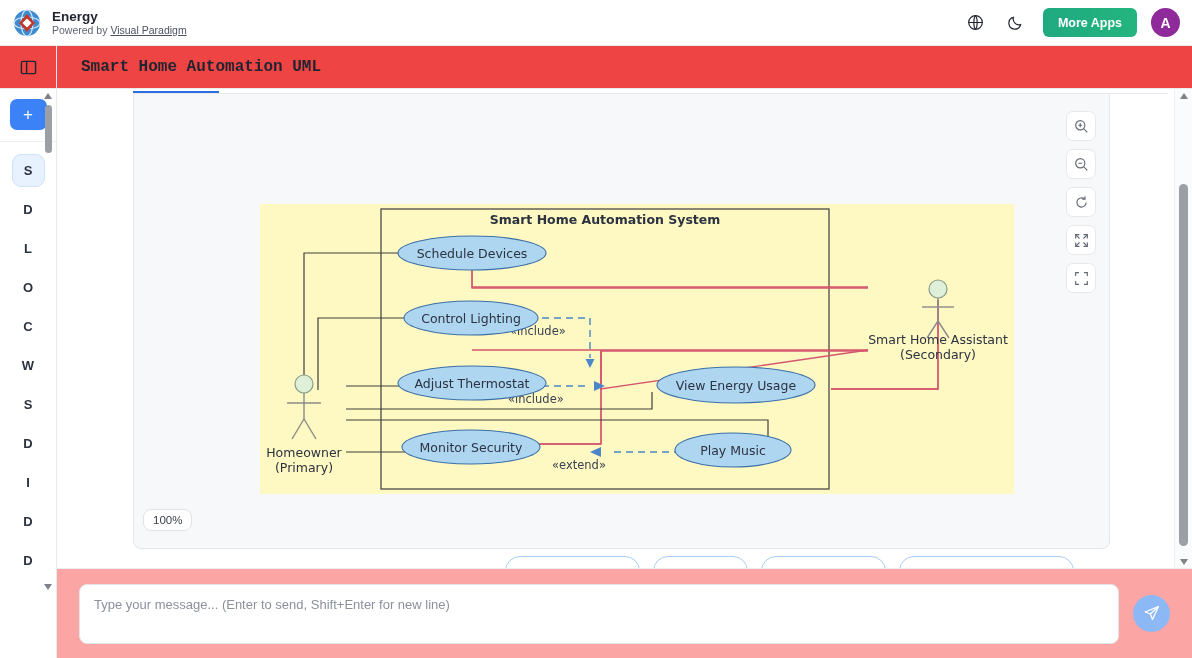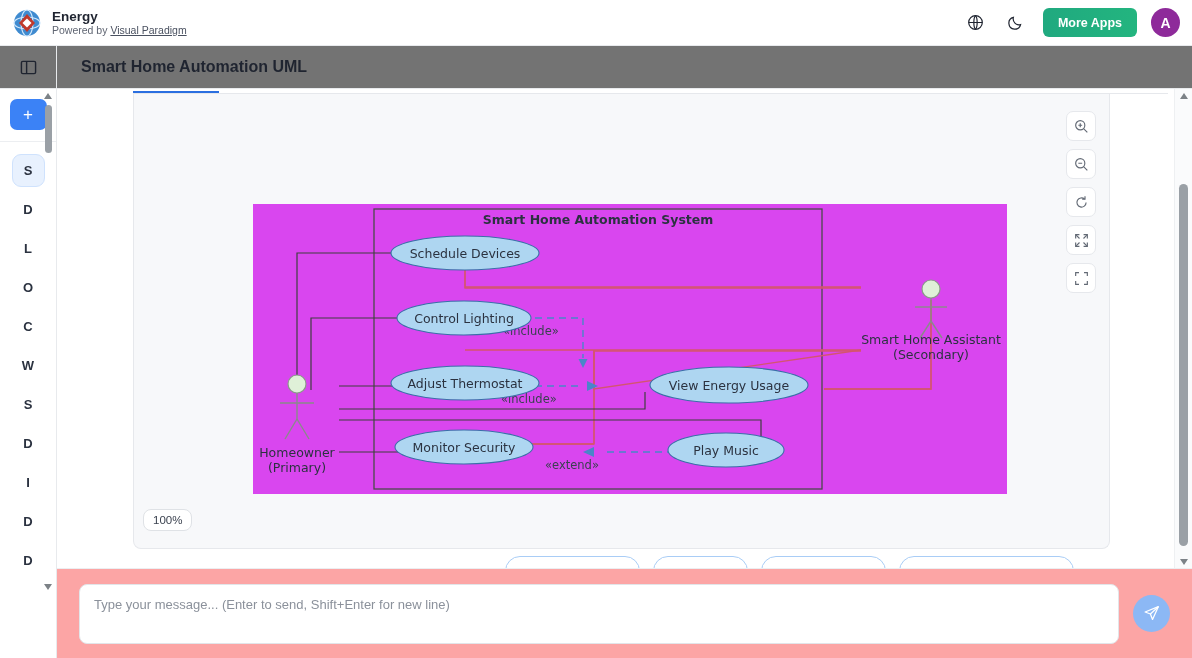--- a/index.html
+++ b/index.html
@@ -40,21 +40,21 @@
   }
   .avatar {
     width: 29px; height: 29px; border-radius: 50%;
     background: #8e2a9a; color: #fff; font-size: 14px; font-weight: bold;
     display: flex; align-items: center; justify-content: center; cursor: pointer;
   }
 
   
   .subbar {
     position: absolute; left: 0; top: 46px; width: 1192px; height: 43px;
-    background: #737373; border-bottom: 1px solid #e8eaed; display: flex; align-items: center;
+    background: #ef4444; border-bottom: 1px solid #e8eaed; display: flex; align-items: center; font-family: Liberation Mono, monospace;
   }
   .panel-toggle {
     width: 57px; height: 42px; display: flex; align-items: center; justify-content: center;
     border-right: 1px solid #e8eaed; cursor: pointer;
   }
   .page-title {
     margin-left: 24px; font-size: 16px; font-weight: bold; color: #1f2430;
   }
 
   
@@ -108,22 +108,22 @@
     position: absolute; left: 76px; top: 4px; width: 1035px; height: 1px;
     background: #e6e8ec;
   }
 
   .diagram-card {
     position: absolute; left: 76px; top: 5px; width: 977px; height: 455px;
     background: #f7f8fa; border: 1px solid #e6e8ec;
     border-top: none; border-radius: 0 0 8px 8px;
   }
   .diagram-canvas {
-    position: absolute; left: 119px; top: 110px; width: 754px; height: 290px;
-    background: #d946ef;
+    position: absolute; left: 126px; top: 110px; width: 754px; height: 290px;
+    background: #fef9c3;
   }
   .zoom-badge {
     position: absolute; left: 9px; bottom: 17px; padding: 4px 9px;
     background: #fff; border: 1px solid #dfe2e6; border-radius: 8px;
     font-size: 11.5px; color: #3c4350; cursor: pointer;
   }
   .vtools {
     position: absolute; right: 13px; top: 17px;
     display: flex; flex-direction: column; gap: 8px;
   }

